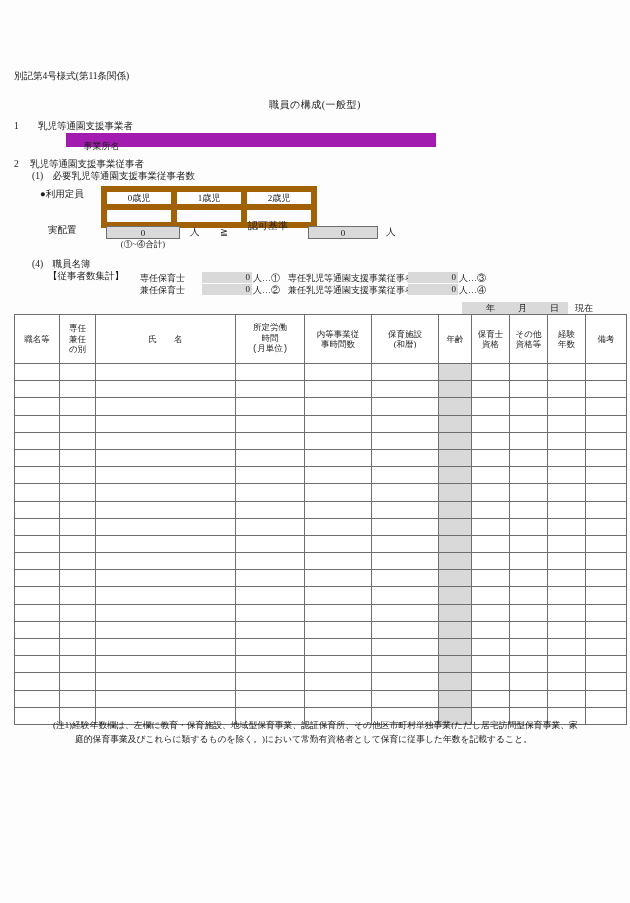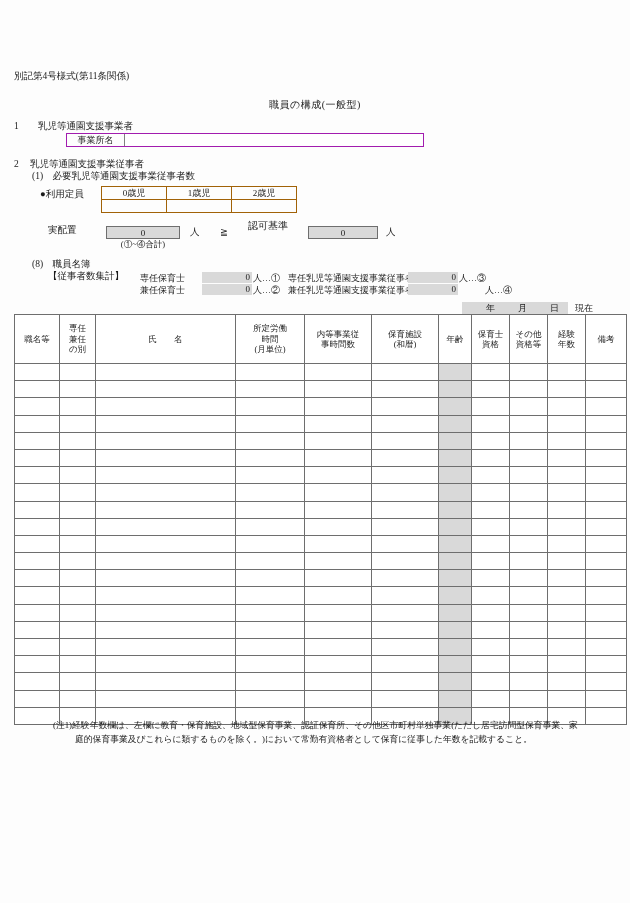--- a/index.html
+++ b/index.html
@@ -38,21 +38,21 @@
   .sec2-2    { left: 32px; top: 260px; }
 
   .bullet-teiin { left: 40px; top: 190px; font-size: 9.5px; }
   .lbl-jitsu    { left: 48px; top: 226px; font-size: 9.5px; }
 
   
   .office-row {
     position: absolute;
     left: 66px; top: 133px;
     display: flex;
-    border: 1px solid #a21caf;
+    border: 7px solid #a21caf;
     box-sizing: border-box;
     height: 14px;
   }
   .office-label {
     width: 58px;
     border-right: 1px solid #808080;
     text-align: center;
     font-size: 9px;
     line-height: 12px;
     box-sizing: border-box;
@@ -64,21 +64,21 @@
   }
 
   
   .teiin-table {
     position: absolute;
     left: 101px; top: 186px;
     border-collapse: collapse;
     font-size: 9px;
   }
   .teiin-table td {
-    border: 1px solid #a16207;
+    border: 6px solid #a16207;
     width: 64px;
     height: 12px;
     text-align: center;
     padding: 0;
     line-height: 12px;
   }
 
   
   .numbox {
     position: absolute;
@@ -114,21 +114,21 @@
   .a1v { left: 202px; top: 272px; width: 50px; }
   .a1u { left: 253px; top: 273px; }
   .a2n { left: 140px; top: 285px; }
   .a2v { left: 202px; top: 284px; width: 50px; }
   .a2u { left: 253px; top: 285px; }
   .a3n { left: 288px; top: 273px; }
   .a3v { left: 408px; top: 272px; width: 50px; }
   .a3u { left: 459px; top: 273px; }
   .a4n { left: 288px; top: 285px; }
   .a4v { left: 408px; top: 284px; width: 50px; }
-  .a4u { left: 459px; top: 285px; padding-left: 26px; }
+  .a4u { left: 459px; top: 285px; }
 
   
   .date-band {
     position: absolute;
     left: 462px; top: 302px;
     width: 106px;
     height: 12px;
     background: #d9d9d9;
     box-sizing: border-box;
   }
@@ -174,21 +174,21 @@
     height: 16.2px;
   }
   .roster tbody td.age-cell {
     background: #d9d9d9;
   }
 
   
   .c-shokumei { width: 44px; }
   .c-kenmu    { width: 35px; }
   .c-shimei   { width: 139px; }
-  .c-jikan    { width: 68px; }
+  .c-jikan    { width: 68px; font-family: Liberation Mono, monospace; }
   .c-naito    { width: 66px; }
   .c-seinen   { width: 66px; }
   .c-nenrei   { width: 32px; }
   .c-hoiku    { width: 37px; }
   .c-sonota   { width: 37px; }
   .c-keiken   { width: 37px; }
   .c-bikou    { width: 40px; }
 
   
   .note {
@@ -241,21 +241,21 @@
 
   <div class="t lbl-jitsu">実配置</div>
   <div class="numbox numbox-jitsu">0</div>
   <div class="t sub-goukei">(①~④合計)</div>
   <div class="t unit-nin1">人</div>
   <div class="t ge-sign">≧</div>
   <div class="t lbl-ninka">認可基準</div>
   <div class="numbox numbox-ninka">0</div>
   <div class="t unit-nin2">人</div>
 
-  <div class="t sec-num sec2-2">(8)　職員名簿</div>
+  <div class="t sec-num sec2-2">(4)　職員名簿</div>
   <div class="t shukei-label">【従事者数集計】</div>
 
   <div class="agg agg-name a1n">専任保育士</div>
   <div class="agg agg-val a1v">0</div>
   <div class="agg agg-unit a1u">人…①</div>
 
   <div class="agg agg-name a2n">兼任保育士</div>
   <div class="agg agg-val a2v">0</div>
   <div class="agg agg-unit a2u">人…②</div>
 

